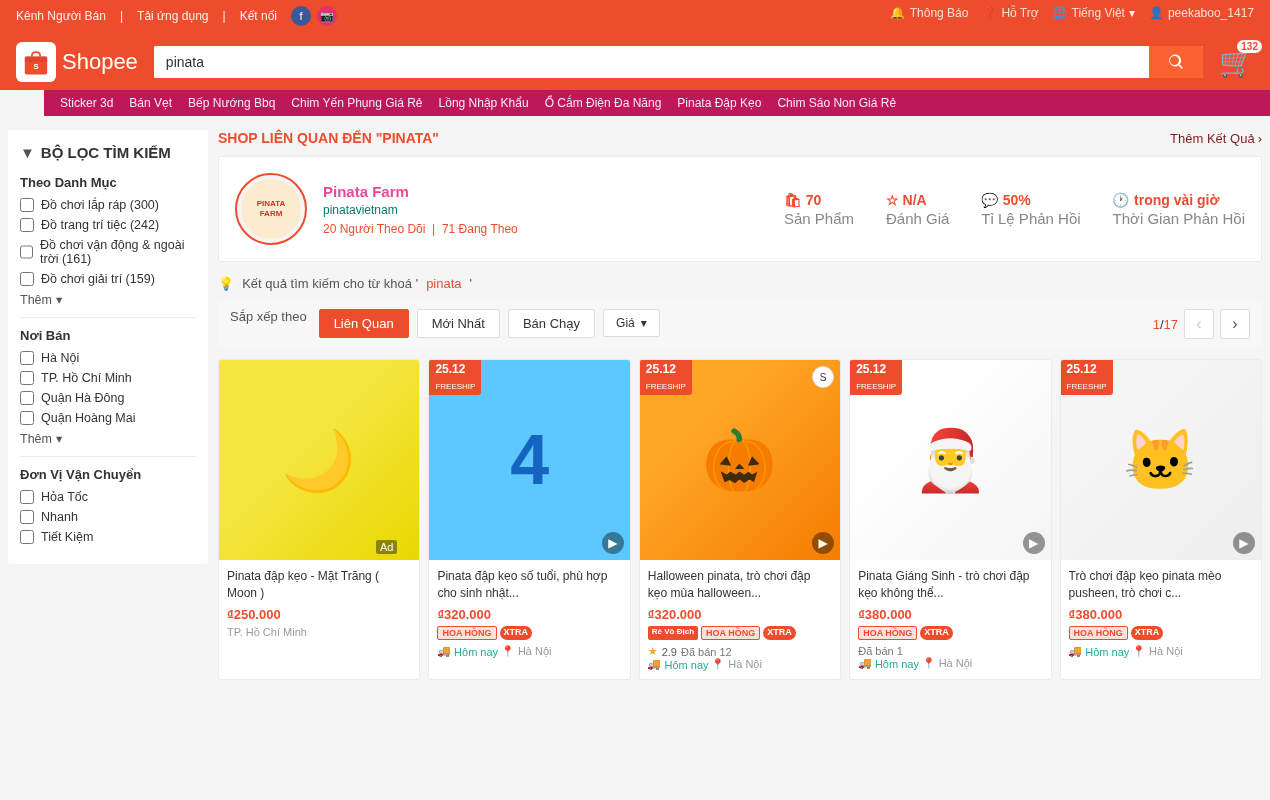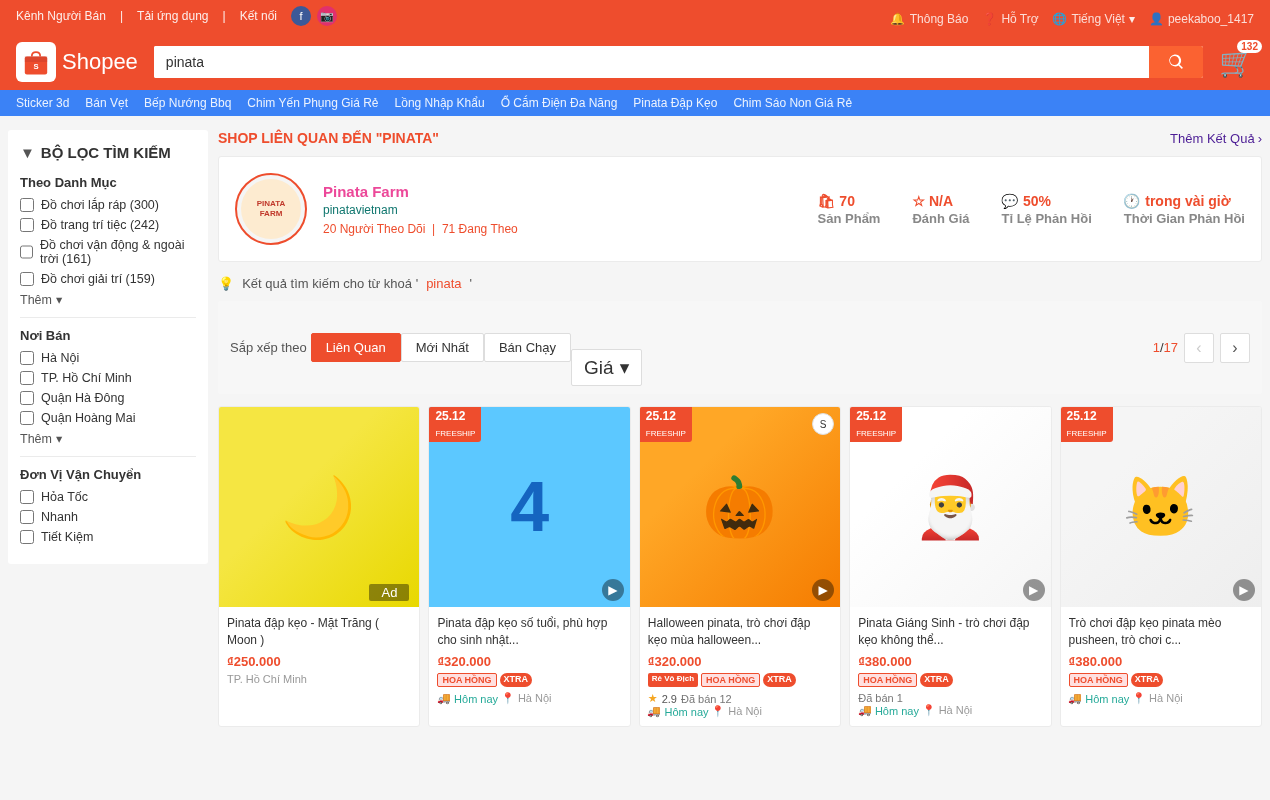--- a/index.html
+++ b/index.html
@@ -5,21 +5,21 @@
     * { box-sizing: border-box; margin: 0; padding: 0; }
     body { font-family: 'Segoe UI', Arial, sans-serif; font-size: 13px; background: #f5f5f5; color: #333; }
 
     
     .top-bar {
       background: #ee4d2d;
       color: #fff;
       font-size: 12px;
       padding: 6px 16px;
       display: flex;
-      align-items: flex-end;
+      align-items: flex-start;
       justify-content: space-between;
     }
     .top-bar-left { display: flex; align-items: center; gap: 14px; }
     .top-bar-left span { cursor: pointer; opacity: 0.9; }
     .top-bar-divider { opacity: 0.5; }
     .social-icons { display: flex; gap: 6px; }
     .social-icon { width: 20px; height: 20px; border-radius: 50%; background: #3b5998; display: flex; align-items: center; justify-content: center; font-size: 11px; cursor: pointer; }
     .social-icon.insta { background: #e1306c; }
     .top-bar-right { display: flex; align-items: center; gap: 14px; }
     .top-bar-right span { cursor: pointer; opacity: 0.9; display: flex; align-items: center; gap: 4px; }
@@ -79,25 +79,26 @@
       font-size: 10px;
       font-weight: bold;
       border-radius: 10px;
       padding: 1px 4px;
       min-width: 18px;
       text-align: center;
     }
 
     
     .suggestion-bar {
-      background: #3b82f6;
+      background: #be185d;
       padding: 6px 16px;
       display: flex;
       gap: 16px;
       overflow: hidden;
+      margin-left: 44px;
     }
     .suggestion-bar span {
       color: #fff;
       font-size: 12px;
       cursor: pointer;
       white-space: nowrap;
       opacity: 0.9;
     }
 
     
@@ -167,21 +168,21 @@
 
     
     .section-header {
       display: flex;
       align-items: center;
       justify-content: space-between;
       margin-bottom: 10px;
     }
     .section-title { font-size: 14px; color: #555; }
     .section-title span { color: #ee4d2d; font-weight: bold; }
-    .more-results { color: #4c1d95; font-size: 13px; cursor: pointer; display: flex; align-items: center; gap: 3px; }
+    .more-results { color: #7f1d1d; font-size: 13px; cursor: pointer; display: flex; align-items: center; gap: 3px; }
 
     .shop-card {
       background: #fff;
       border-radius: 3px;
       padding: 16px;
       display: flex;
       align-items: center;
       gap: 16px;
       margin-bottom: 14px;
       border: 1px solid #ebebeb;
@@ -211,37 +212,38 @@
     .shop-username { font-size: 12px; color: #0f766e; margin-bottom: 5px; }
     .shop-follow { font-size: 12px; color: #ee4d2d; cursor: pointer; }
 
     .shop-stats {
       display: flex;
       gap: 32px;
       margin-left: auto;
     }
     .stat-item { text-align: center; }
     .stat-value { font-size: 14px; font-weight: 600; color: #ee4d2d; display: flex; align-items: center; gap: 4px; }
-    .stat-label { font-size: 13px; color: #888; margin-top: 2px; font-weight: bold; }
+    .stat-label { font-size: 15px; color: #888; margin-top: 2px; }
 
     
     .search-result-info {
       display: flex;
       align-items: center;
       gap: 8px;
       margin-bottom: 10px;
       font-size: 13px;
       color: #555;
     }
     .search-result-info .keyword { color: #ee4d2d; }
 
     
     .sort-bar {
       display: flex;
-      align-items: center;
+      align-items: flex-start;
+      gap: 8px;
       background: #f7f7f7;
       padding: 8px 12px;
       border-radius: 2px;
       margin-bottom: 12px;
     }
     .sort-label { font-size: 13px; color: #555; margin-right: 4px; }
     .sort-btn {
       padding: 6px 14px;
       border: 1px solid #ddd;
       background: #fff;
@@ -254,23 +256,22 @@
 
     .sort-select {
       display: flex;
       align-items: center;
       gap: 6px;
       padding: 6px 12px;
       border: 1px solid #ddd;
       background: #fff;
       border-radius: 2px;
       cursor: pointer;
-      font-size: 19px;
+      font-size: 12px;
       color: #333;
-      margin-top: 40px;
     }
 
     .pagination {
       display: flex;
       align-items: center;
       gap: 6px;
       margin-left: auto;
     }
     .page-info { font-size: 13px; color: #333; }
     .page-info span { color: #ee4d2d; }
@@ -318,25 +319,25 @@
       width: 22px; height: 22px;
       background: rgba(0,0,0,0.4);
       border-radius: 50%;
       display: flex; align-items: center; justify-content: center;
       color: #fff;
       font-size: 12px;
       z-index: 2;
     }
     .ad-label {
       position: absolute;
-      bottom: 6px; right: 10px;
+      bottom: 6px; right: 22px;
       background: rgba(0,0,0,0.4);
       color: #fff;
-      font-size: 13px;
-      padding: 1px 12px;
+      font-size: 11px;
+      padding: 1px 4px;
       border-radius: 2px;
       z-index: 2;
     }
     .shopee-verified {
       position: absolute;
       top: 6px; right: 6px;
       width: 22px; height: 22px;
       background: #fff;
       border-radius: 50%;
       display: flex; align-items: center; justify-content: center;

